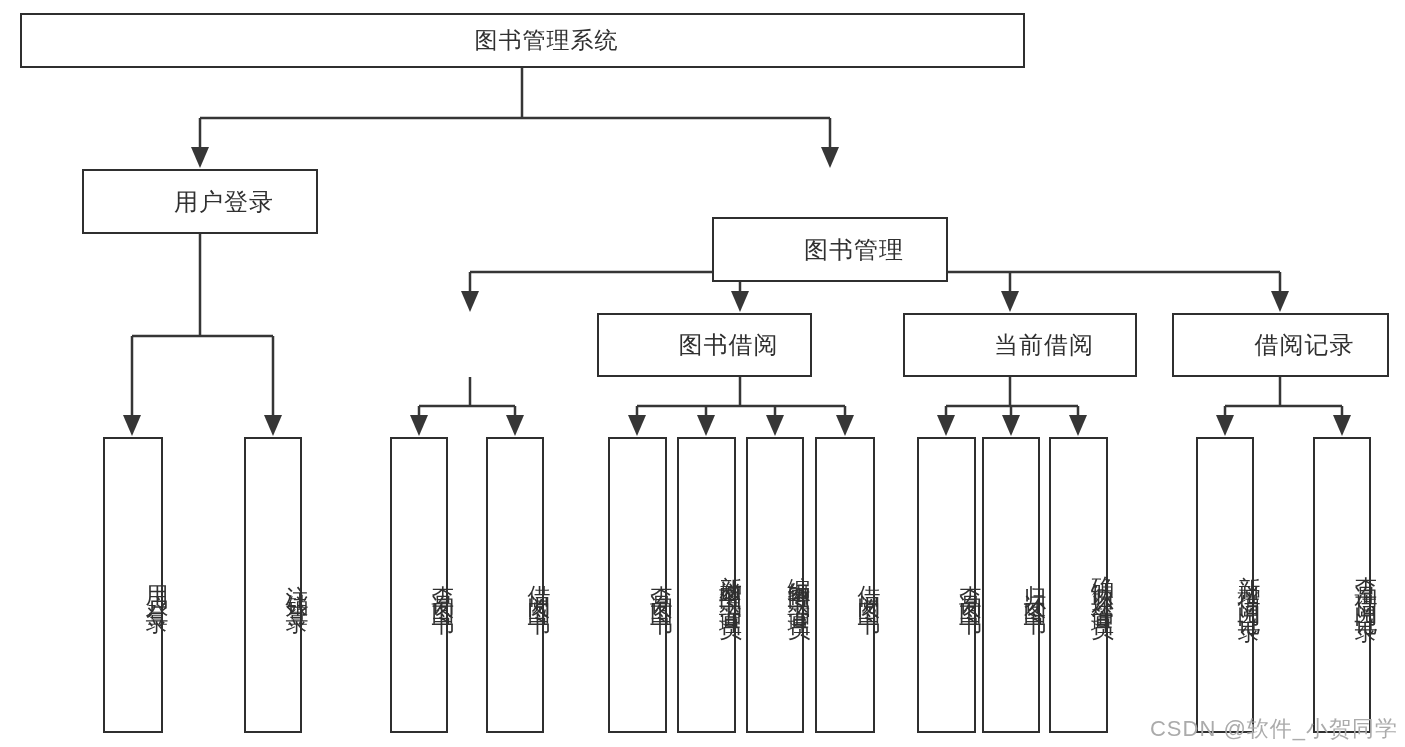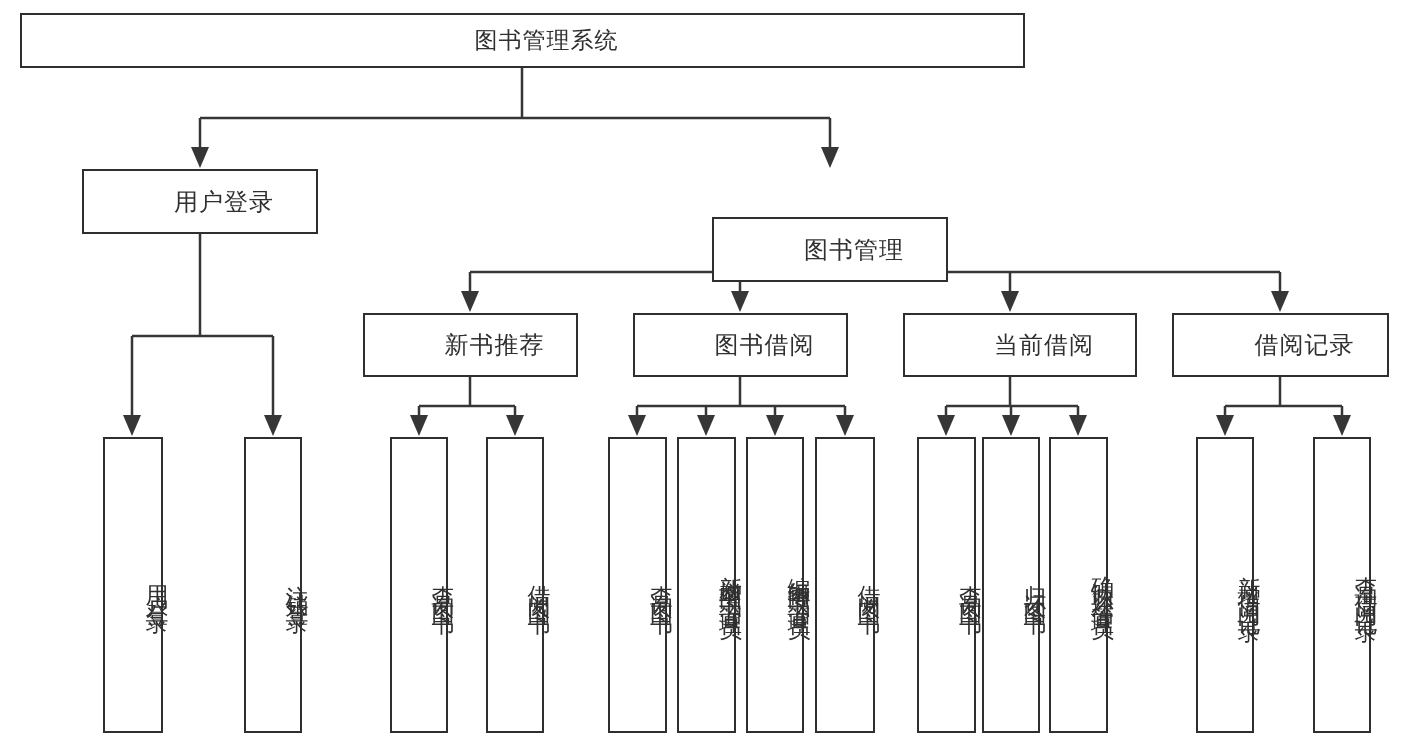--- a/index.html
+++ b/index.html
@@ -88,24 +88,21 @@
     <span>图书管理系统</span>
   </div>
 
   <div class="node h" style="left:82px; top:169px; width:236px; height:65px;">
     <span>用户登录</span>
   </div>
   <div class="node h" style="left:712px; top:169px; width:236px; height:65px;margin-top:48px;">
     <span>图书管理</span>
   </div>
 
-  <div class="node h" style="left:363px; top:313px; width:215px; height:64px;">
-    <span>新书推荐</span>
-  </div>
-  <div class="node h" style="left:633px; top:313px; width:215px; height:64px;">
+  <div class="node h" style="left:597px; top:313px; width:215px; height:64px;">
     <span>图书借阅</span>
   </div>
   <div class="node h" style="left:903px; top:313px; width:234px; height:64px;">
     <span>当前借阅</span>
   </div>
   <div class="node h" style="left:1172px; top:313px; width:217px; height:64px;">
     <span>借阅记录</span>
   </div>
 
   <div class="node v" style="left:103px; top:437px; width:60px; height:296px;">
@@ -145,14 +142,15 @@
     <span class="vtext tight">确认归还（管理员）</span>
   </div>
 
   <div class="node v" style="left:1196px; top:437px; width:58px; height:296px;">
     <span class="vtext">新增借阅记录</span>
   </div>
   <div class="node v" style="left:1313px; top:437px; width:58px; height:296px;">
     <span class="vtext">查询借阅记录</span>
   </div>
 
+  <div class="watermark">CSDN @软件_小贺同学</div>
 
 </div>
 
 </body></html>

